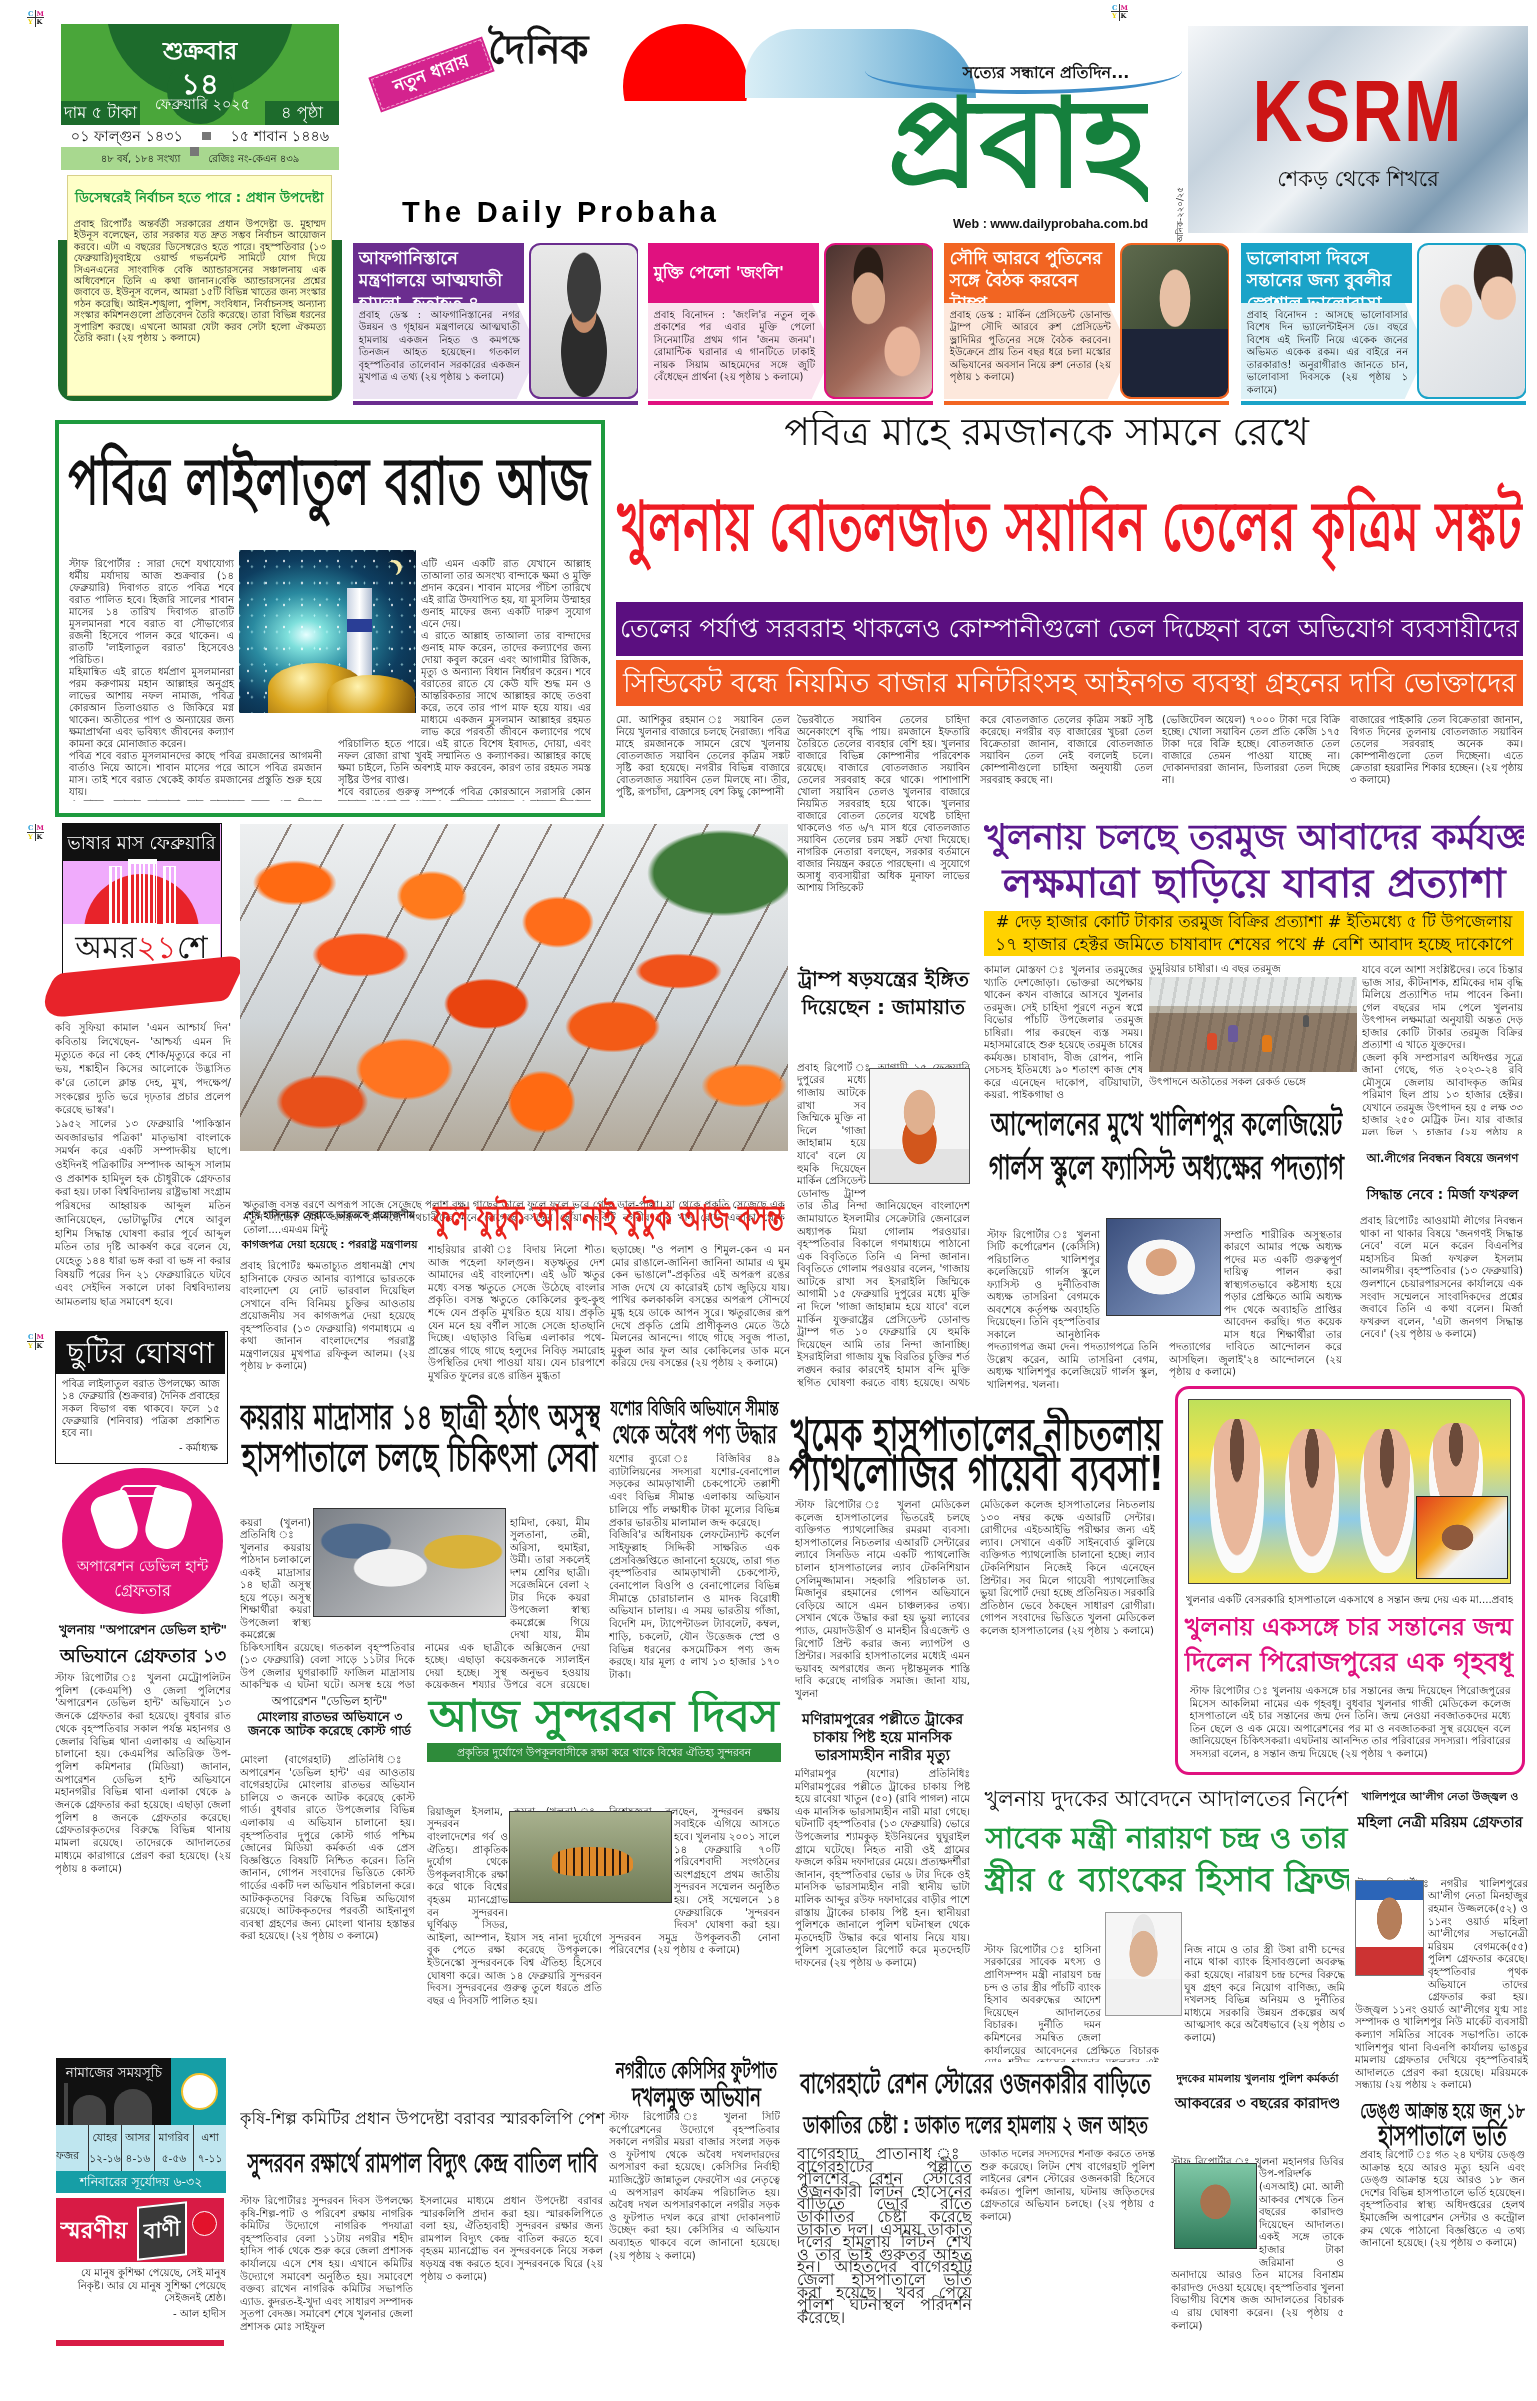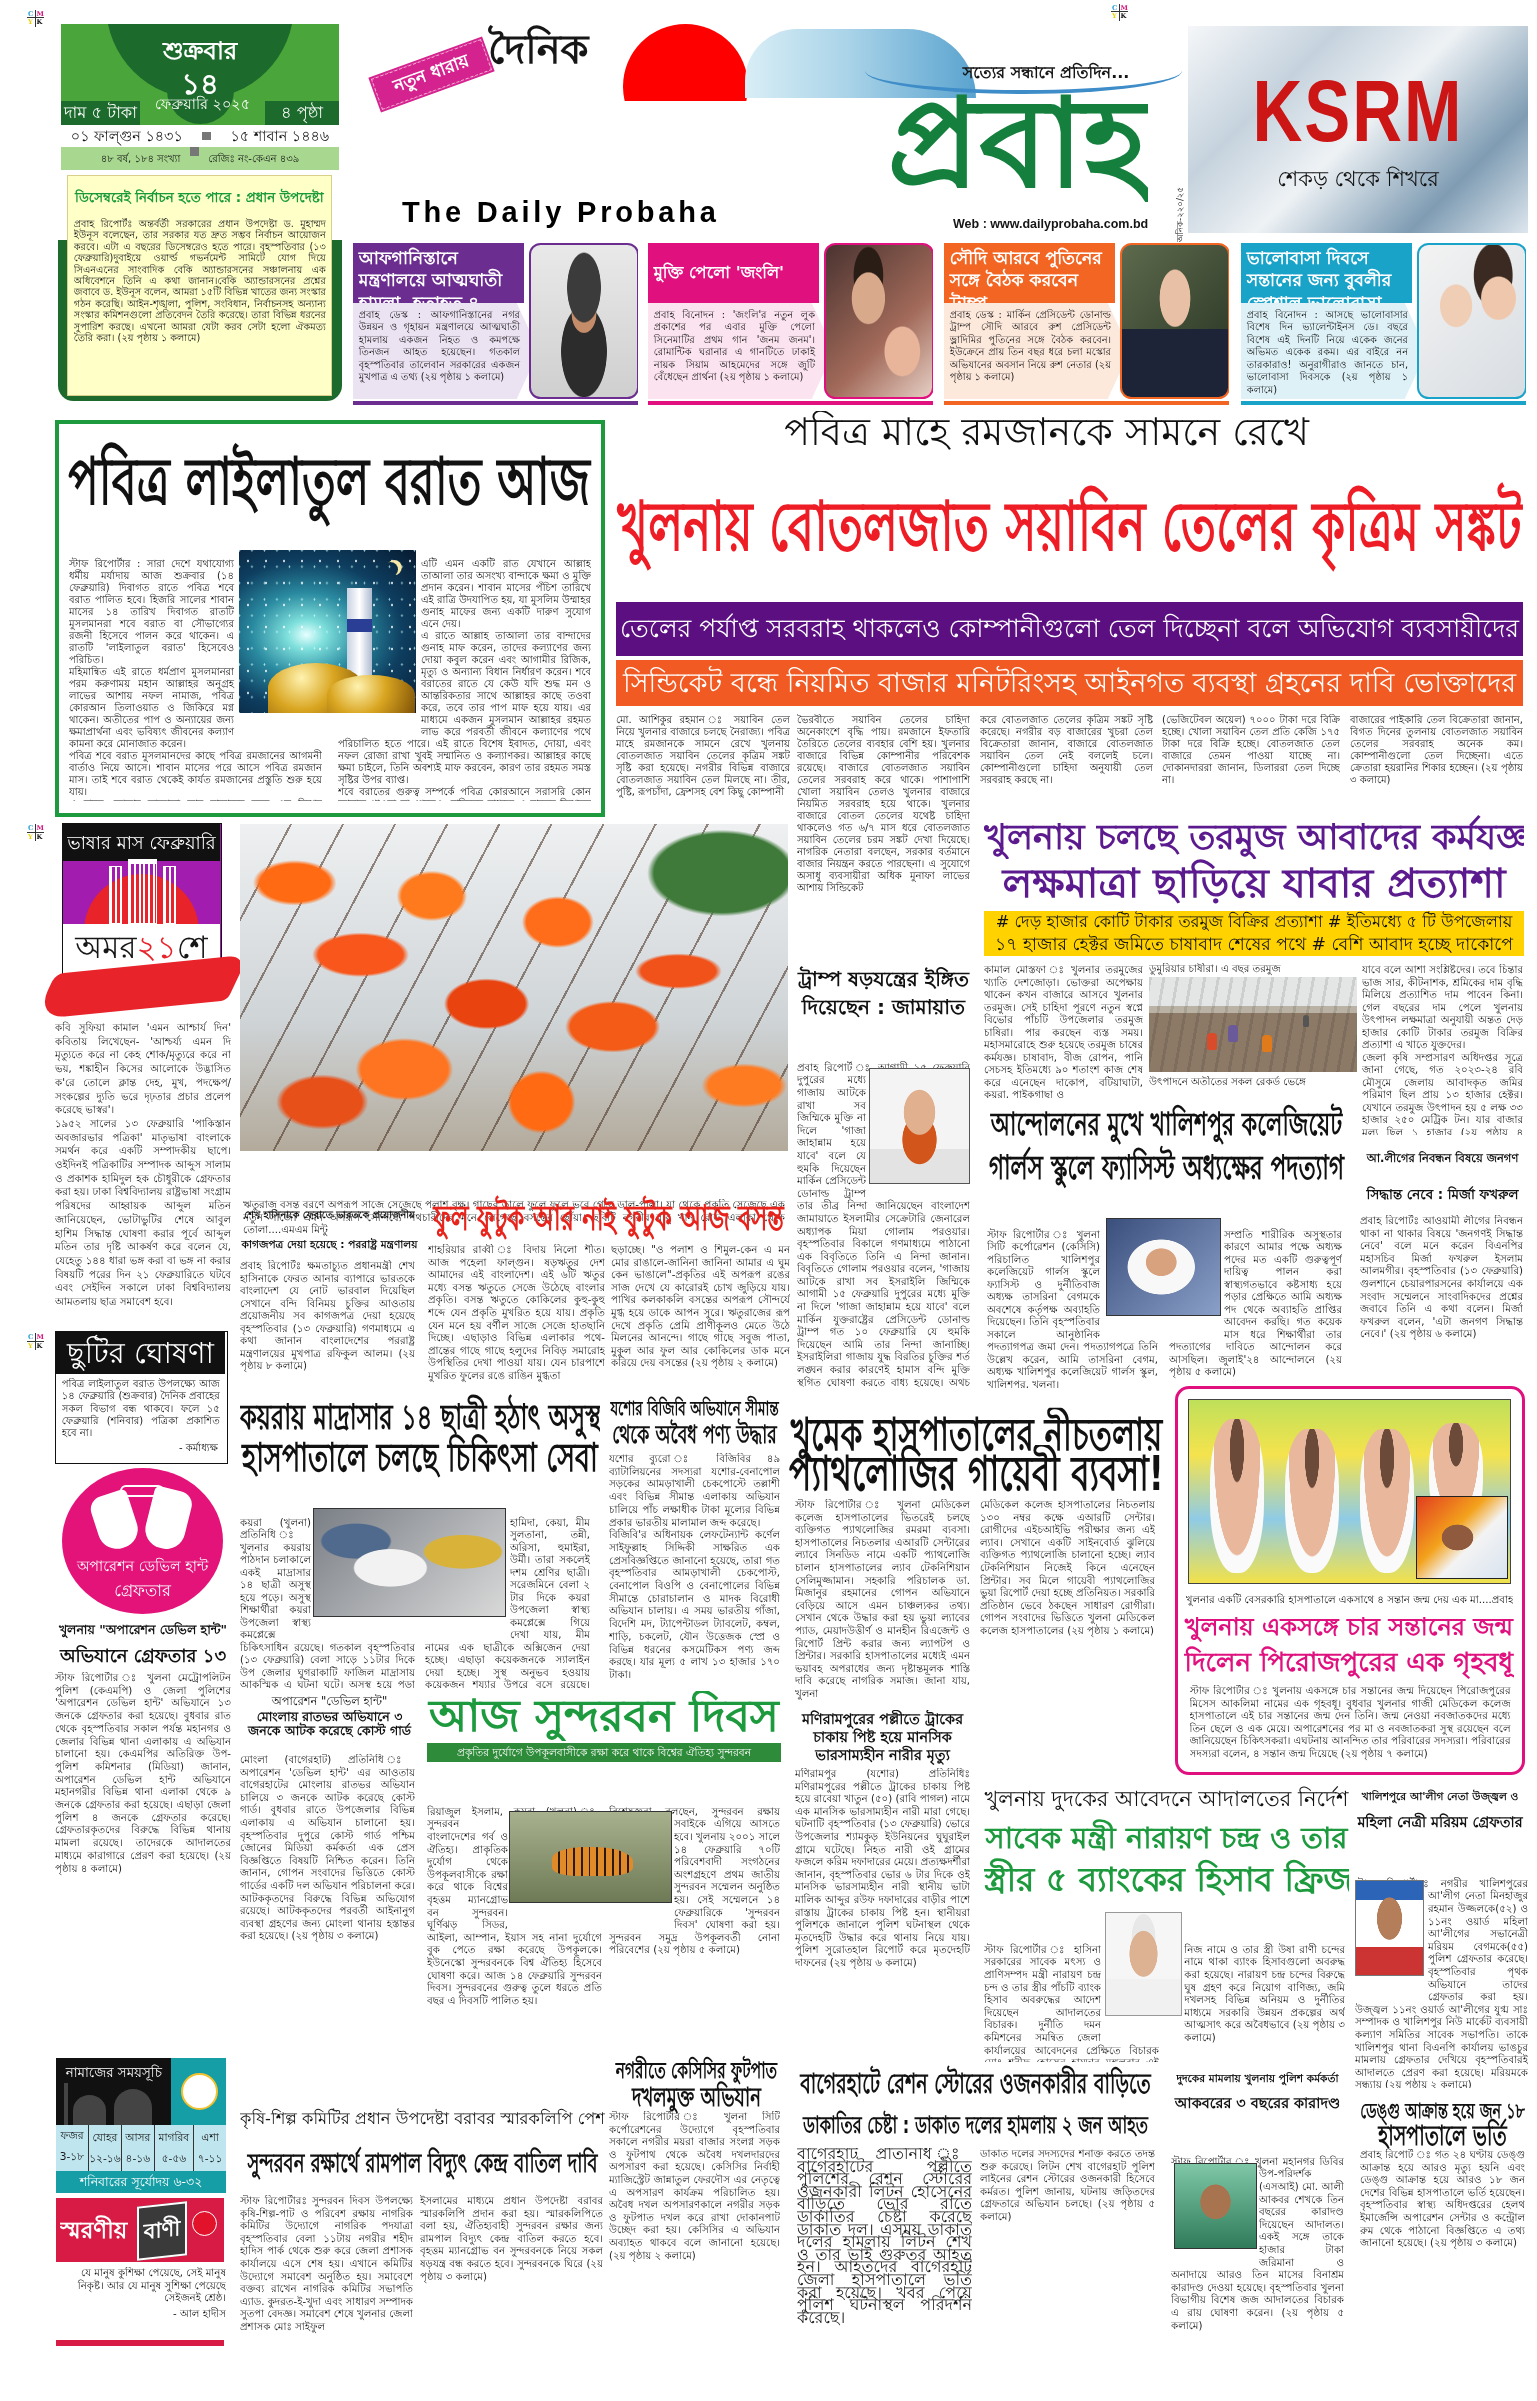--- a/index.html
+++ b/index.html
@@ -221,21 +221,21 @@
     <div class="abs hl fit tall" style="left: 0px; top: 0px; width: 907px; height: 148px; font-size: 47px; line-height: 148px; color: rgb(238, 28, 36);">খুলনায় বোতলজাত সয়াবিন তেলের কৃত্রিম সঙ্কট</div>
   </div>
   <div class="abs hl fit" style="left: 616px; top: 602px; width: 907px; height: 54px; background: rgb(91, 15, 128); color: rgb(255, 255, 255); font-size: 25px; font-weight: normal; line-height: 54px;">তেলের পর্যাপ্ত সরবরাহ থাকলেও কোম্পানীগুলো তেল দিচ্ছেনা বলে অভিযোগ ব্যবসায়ীদের</div>
   <div class="abs hl fit" style="left:616px;top:660px;width:907px;height:46px;background:#f15a22;color:#fff;font-size:27px;font-weight:normal;line-height:46px">সিন্ডিকেট বন্ধে নিয়মিত বাজার মনিটরিংসহ আইনগত ব্যবস্থা গ্রহনের দাবি ভোক্তাদের</div>
   <div class="abs t" style="left:616px;top:714px;width:174px;height:101px">মো. আশিকুর রহমান ঃ সয়াবিন তেল নিয়ে খুলনার বাজারে চলছে নৈরাজ্য। পবিত্র মাহে রমজানকে সামনে রেখে খুলনায় বোতলজাত সয়াবিন তেলের কৃত্রিম সঙ্কট সৃষ্টি করা হয়েছে। নগরীর বিভিন্ন বাজারে বোতলজাত সয়াবিন তেল মিলছে না। তীর, পুষ্টি, রূপচাঁদা, ফ্রেশসহ বেশ কিছু কোম্পানী</div>
   <div class="abs t" style="left:797px;top:714px;width:173px;height:242px">ভৈরবীতে সয়াবিন তেলের চাহিদা অনেকাংশে বৃদ্ধি পায়। রমজানে ইফতারি তৈরিতে তেলের ব্যবহার বেশি হয়। খুলনার বাজারে বিভিন্ন কোম্পানীর পরিবেশক রয়েছে। বাজারে বোতলজাত সয়াবিন তেলের সরবরাহ করে থাকে। পাশাপাশি খোলা সয়াবিন তেলও খুলনার বাজারে নিয়মিত সরবরাহ হয়ে থাকে। খুলনার বাজারে বোতল তেলের যথেষ্ট চাহিদা থাকলেও গত ৬/৭ মাস ধরে বোতলজাত সয়াবিন তেলের চরম সঙ্কট দেখা দিয়েছে। নাগরিক নেতারা বলছেন, সরকার বর্তমানে বাজার নিয়ন্ত্রন করতে পারছেনা। এ সুযোগে অসাধু ব্যবসায়ীরা অধিক মুনাফা লাভের আশায় সিন্ডিকেট</div>
   <div class="abs t" style="left:980px;top:714px;width:173px;height:101px">করে বোতলজাত তেলের কৃত্রিম সঙ্কট সৃষ্টি করেছে। নগরীর বড় বাজারের খুচরা তেল বিক্রেতারা জানান, বাজারে বোতলজাত সয়াবিন তেল নেই বললেই চলে। কোম্পানীগুলো চাহিদা অনুযায়ী তেল সরবরাহ করছে না।</div>
   <div class="abs t" style="left:1162px;top:714px;width:178px;height:101px">(ভেজিটেবল অয়েল) ৭০০০ টাকা দরে বিক্রি হচ্ছে। খোলা সয়াবিন তেল প্রতি কেজি ১৭৫ টাকা দরে বিক্রি হচ্ছে। বোতলজাত তেল বাজারে তেমন পাওয়া যাচ্ছে না। দোকানদাররা জানান, ডিলাররা তেল দিচ্ছে না।</div>
   <div class="abs t" style="left:1350px;top:714px;width:173px;height:101px">বাজারের পাইকারি তেল বিক্রেতারা জানান, বিগত দিনের তুলনায় বোতলজাত সয়াবিন তেলের সরবরাহ অনেক কম। কোম্পানীগুলো তেল দিচ্ছেনা। এতে ক্রেতারা হয়রানির শিকার হচ্ছেন। (২য় পৃষ্ঠায় ৩ কলামে)</div>
 
-  <div class="abs" style="left:62px;top:823px;width:160px;height:161px;border:1.9px solid #111;background:#a21caf">
+  <div class="abs" style="left:62px;top:823px;width:160px;height:161px;border:1.9px solid #111;background:#f0abfc">
     <div class="abs hl fit" style="left:0;top:0;width:157px;height:37px;background:#111;color:#fff;font-size:18px;line-height:37px;font-weight:normal">ভাষার মাস ফেব্রুয়ারি</div>
     <div class="abs" style="left:21px;top:50px;width:115px;height:115px;border-radius:50%;background:#e8232a"></div>
     <div class="abs" style="left:46px;top:42px;width:13.4px;height:58px;border:1.9px solid #fff;background:repeating-linear-gradient(90deg,#fff 0 1.9px,transparent 1.9px 4.8px)"></div>
     <div class="abs" style="left:65px;top:35px;width:29px;height:65px;border:1.9px solid #fff;border-top-width:5.8px;background:repeating-linear-gradient(90deg,#fff 0 1.9px,transparent 1.9px 4.8px)"></div>
     <div class="abs" style="left:100px;top:42px;width:13.4px;height:58px;border:1.9px solid #fff;background:repeating-linear-gradient(90deg,#fff 0 1.9px,transparent 1.9px 4.8px)"></div>
     <div class="abs" style="left:0;top:100px;width:157px;height:58px;background:#fff">
       <div style="text-align:center;font-size:31px;line-height:46px;white-space:nowrap">
         <span>অমর</span><span style="color:#e8232a">২১</span><span>শে</span>
       </div>
     </div>
@@ -265,21 +265,21 @@
     <div class="abs" style="left:0;top:0;width:115px;height:67px;background:#111">
       <div class="abs hl fit" style="left:3.8px;top:3.8px;width:108px;height:21px;color:#fff;font-size:13.4px;line-height:21px;font-weight:normal">নামাজের সময়সূচি</div>
       <div class="abs" style="left:17.3px;top:37px;width:33px;height:31px;background:#444;border-radius:50% 50% 0 0"></div>
       <div class="abs" style="left:58px;top:31px;width:38px;height:37px;background:#444;border-radius:50% 50% 0 0"></div>
       <div class="abs" style="left:7.7px;top:25px;width:4.8px;height:42px;background:#444"></div>
     </div>
     <div class="abs" style="left:115px;top:0;width:55px;height:67px;background:#169ea6">
       <div class="abs" style="left:9.6px;top:15.4px;width:37px;height:37px;border-radius:50%;background:#fff;border:2.9px solid #f2c12e"></div>
     </div>
     <div class="abs" style="left:0;top:67px;width:170px;height:46px;background:#bfe6ef;display:flex">
-      <div style="flex:1;text-align:center;font-size:10.6px;line-height:21px;border-right:1px solid #333;padding-top:0">
+      <div style="flex:1;font-size:10.6px;line-height:21px;border-right:1px solid #333;padding-top:20px">
           <div>ফজর</div>
           <div>3-১৮</div>
         </div>
       <div style="flex:1;text-align:center;font-size:10.6px;line-height:21px;border-right:1px solid #333;padding-top:1.9px">
           <div>যোহর</div>
           <div>১২-১৬</div>
         </div>
       <div style="flex:1;text-align:center;font-size:10.6px;line-height:21px;border-right:1px solid #333;padding-top:1.9px">
           <div>আসর</div>
           <div>৪-১৬</div>

